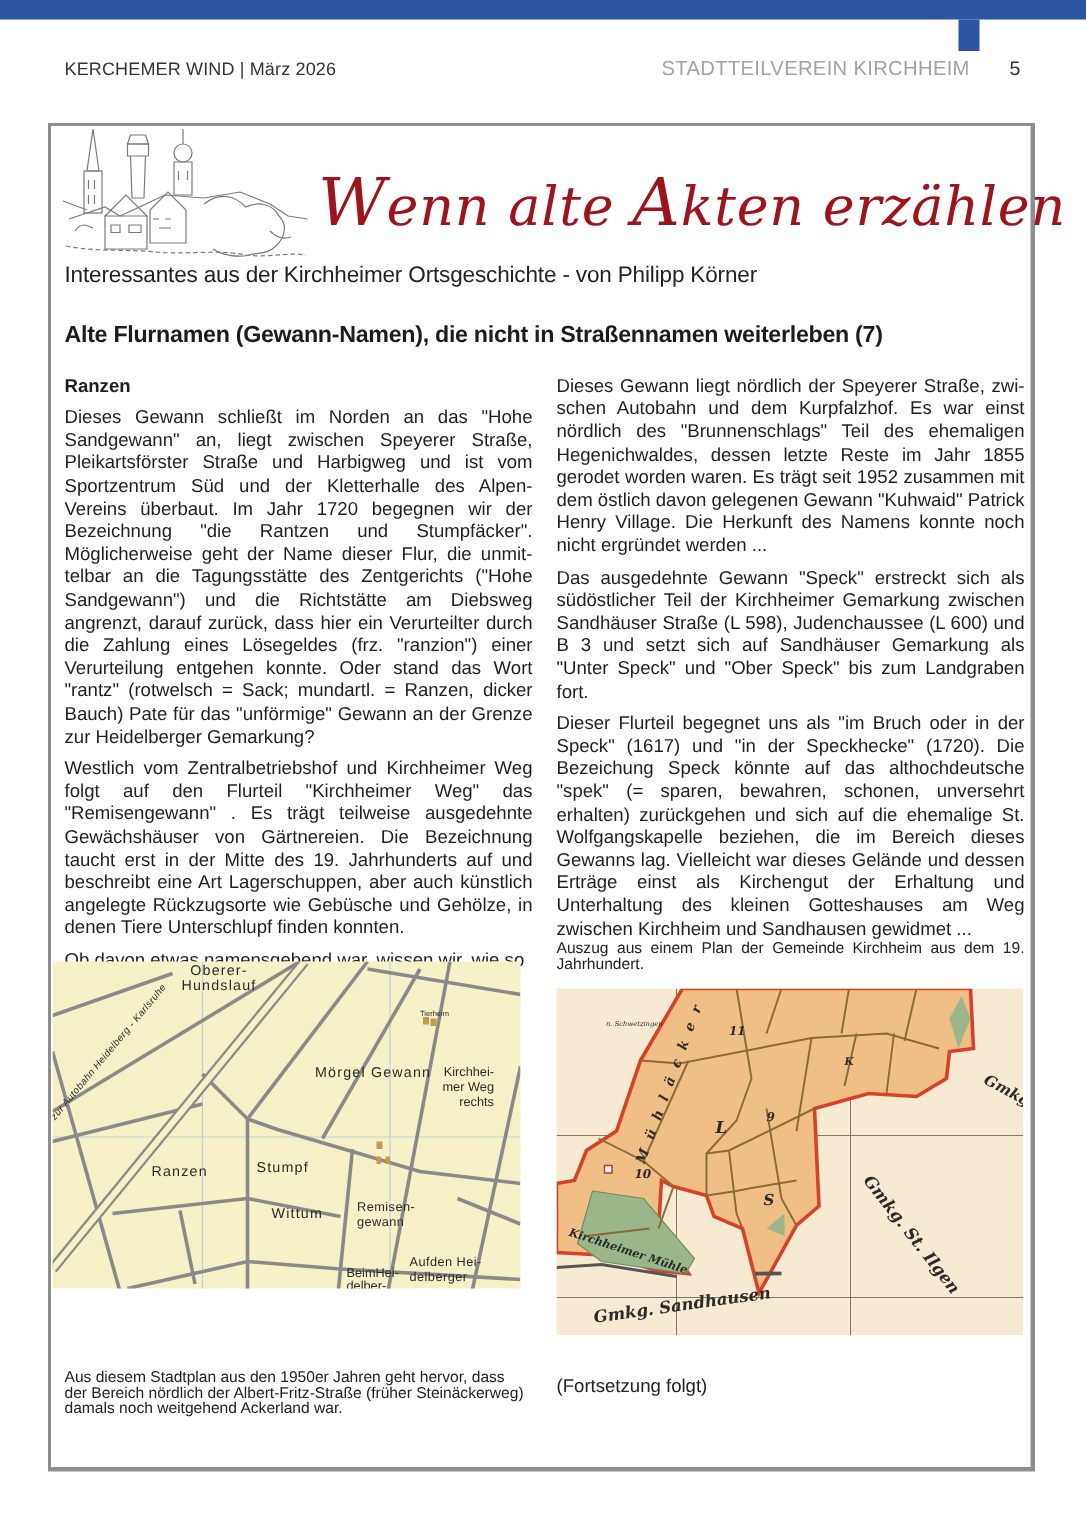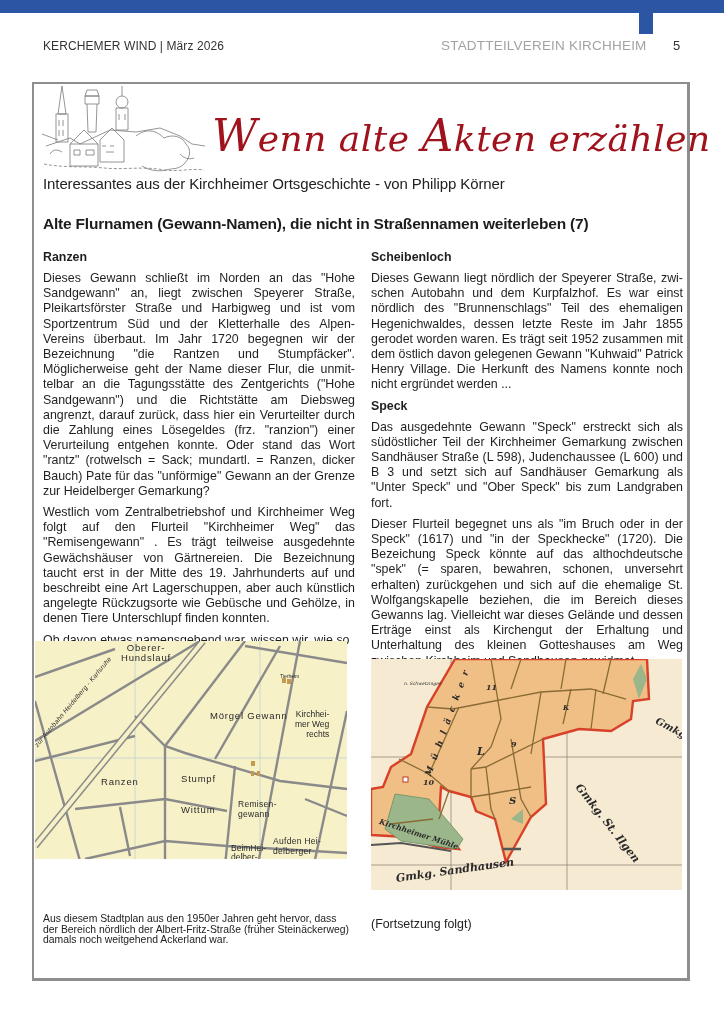--- a/index.html
+++ b/index.html
@@ -91,23 +91,21 @@
 <div class="headline">Alte Flurnamen (Gewann-Namen), die nicht in Straßennamen weiterleben (7)</div>
 
 <div class="col col-left">
   <h3>Ranzen</h3>
   <p>Dieses Gewann schließt im Norden an das "Hohe Sandge­wann" an, liegt zwischen Speyerer Straße, Pleikartsförster Straße und Harbigweg und ist vom Sportzentrum Süd und der Kletterhalle des Alpen-Vereins überbaut. Im Jahr 1720 begegnen wir der Bezeichnung "die Rantzen und Stumpfä­cker". Möglicherweise geht der Name dieser Flur, die unmit­telbar an die Tagungsstätte des Zentgerichts ("Hohe Sand­gewann") und die Richtstätte am Diebsweg angrenzt, dar­auf zurück, dass hier ein Verurteilter durch die Zahlung ei­nes Lösegeldes (frz. "ranzion") einer Verurteilung entgehen konnte. Oder stand das Wort "rantz" (rotwelsch = Sack; mundartl. = Ranzen, dicker Bauch) Pate für das "unförmige" Gewann an der Grenze zur Heidelberger Gemarkung?</p>
   <p>Westlich vom Zentralbetriebshof und Kirchheimer Weg folgt auf den Flurteil "Kirchheimer Weg" das "Remisenge­wann" . Es trägt teilweise ausgedehnte Gewächshäuser von Gärtnereien. Die Bezeichnung taucht erst in der Mitte des 19. Jahrhunderts auf und beschreibt eine Art Lagerschup­pen, aber auch künstlich angelegte Rückzugsorte wie Ge­büsche und Gehölze, in denen Tiere Unterschlupf finden konnten.</p>
   <p class="last">Ob davon etwas namensgebend war, wissen wir, wie so oft, nicht ...</p>
 </div>
 
 <div class="col col-right">
-  <h3>Scheibenloch</h3>
   <p>Dieses Gewann liegt nördlich der Speyerer Straße, zwi­schen Autobahn und dem Kurpfalzhof. Es war einst nörd­lich des "Brunnenschlags" Teil des ehemaligen Hegenich­waldes, dessen letzte Reste im Jahr 1855 gerodet worden waren. Es trägt seit 1952 zusammen mit dem östlich davon gelegenen Gewann "Kuhwaid" Patrick Henry Village. Die Herkunft des Namens konnte noch nicht ergründet werden ...</p>
-  <h3>Speck</h3>
   <p>Das ausgedehnte Gewann "Speck" erstreckt sich als süd­östlicher Teil der Kirchheimer Gemarkung zwischen Sand­häuser Straße (L 598), Judenchaussee (L 600) und B 3 und setzt sich auf Sandhäuser Gemarkung als "Unter Speck" und "Ober Speck" bis zum Landgraben fort.</p>
   <p style="margin-bottom:1px">Dieser Flurteil begegnet uns als "im Bruch oder in der Speck" (1617) und "in der Speckhecke" (1720). Die Bezei­chung Speck könnte auf das althochdeutsche  "spek" (= sparen, bewahren, schonen, unversehrt erhalten) zurückge­hen und sich auf die ehemalige St. Wolfgangskapelle bezie­hen, die im Bereich dieses Gewanns lag. Vielleicht war die­ses Gelände und dessen Erträge einst als Kirchengut der Er­haltung und Unterhaltung des kleinen Gotteshauses am Weg zwischen Kirchheim und Sandhausen gewidmet ...</p>
   <p class="caption-small">Auszug aus einem Plan der Gemeinde Kirchheim aus dem 19. Jahrhundert.</p>
 </div>
 
 <div class="map1">
   <svg width="312" height="265" viewBox="0 0 312 265" style="position:absolute;left:0;top:0">
     <g stroke="#bcd2d8" stroke-width="0.8">
       <line x1="100" y1="0" x2="100" y2="265"></line>
       <line x1="225" y1="0" x2="225" y2="265"></line>
@@ -148,21 +146,21 @@
     </g>
   </svg>
   <div class="map-label" style="left:86px;top:2px;text-align:center"><span style="white-space:pre">Oberer-
 Hundslauf</span></div>
   <div class="map-label" style="left:175px;top:70px">Mörgel Gewann</div>
   <div class="map-label" style="left:260px;top:68px;font-size:8.5px;letter-spacing:0;text-align:right;white-space:pre">Kirchhei-
 mer Weg
 rechts</div>
   <div class="map-label small" style="left:245px;top:30px">Tierheim</div>
   <div class="map-label" style="left:66px;top:136px">Ranzen</div>
-  <div class="map-label" style="left:146px;top:133px">Stumpf</div>
+  <div class="map-label" style="left:136px;top:133px">Stumpf</div>
   <div class="map-label" style="left:146px;top:164px">Wittum</div>
   <div class="map-label" style="left:203px;top:158px;white-space:pre;font-size:8.5px;letter-spacing:0.3px">Remisen-
 gewann</div>
   <div class="map-label" style="left:238px;top:195px;white-space:pre;font-size:8.5px;letter-spacing:0.3px">Aufden Hei-
 delberger</div>
   <div class="map-label" style="left:248px;top:222px">Weg</div>
   <div class="map-label" style="left:196px;top:203px;white-space:pre;font-size:8.5px;letter-spacing:0;line-height:9px">BeimHei-
 delber-
 gerWeg</div>
   <div class="map-label" style="left:68px;top:222px;letter-spacing:1.6px">Hohe Sandgewann</div>

